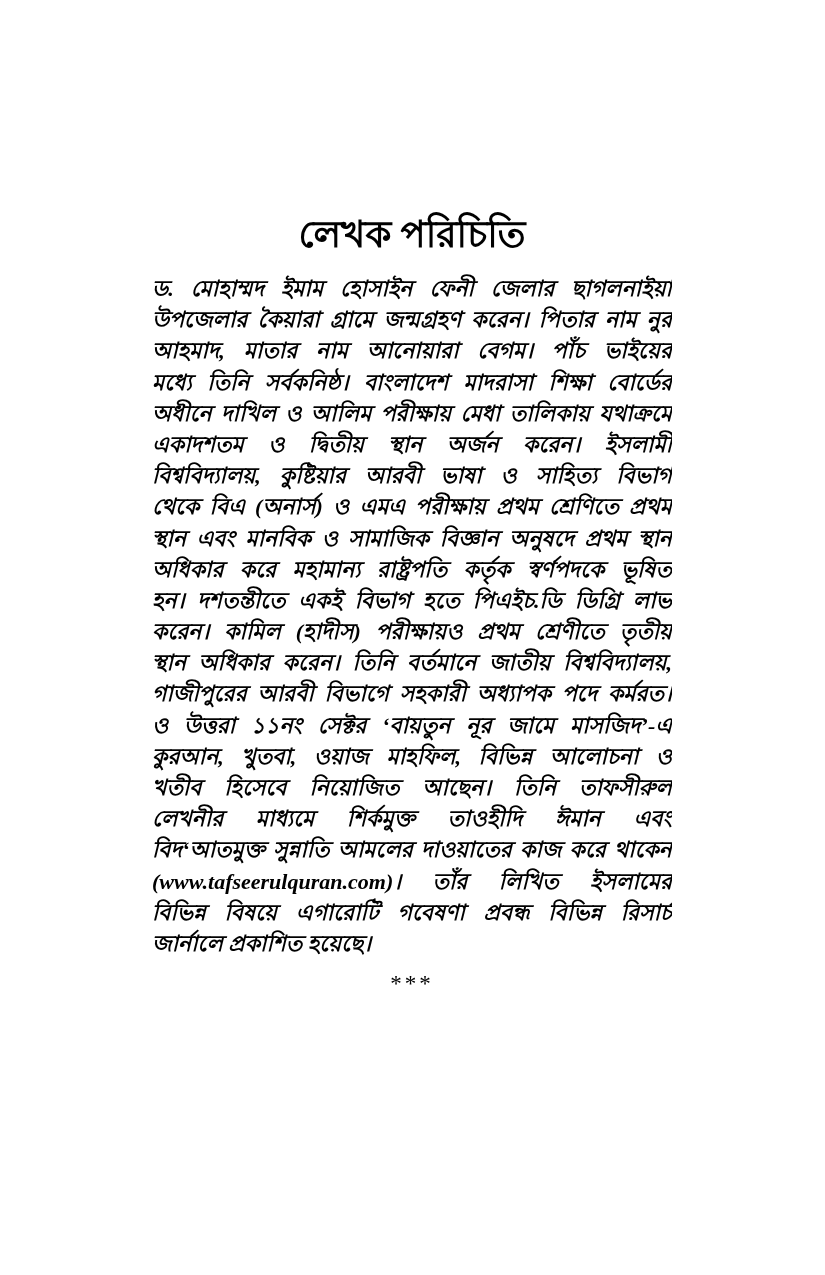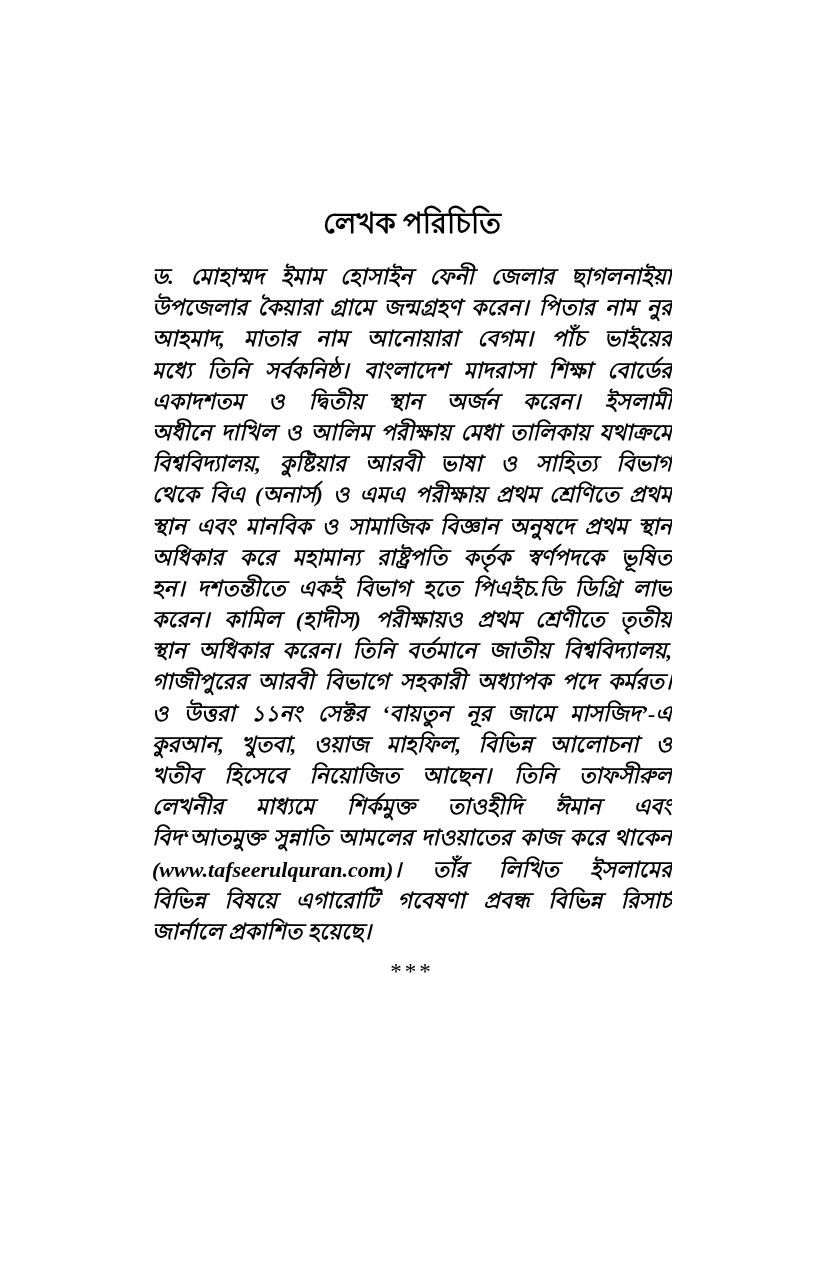--- a/index.html
+++ b/index.html
@@ -14,24 +14,24 @@
     font-family: "Liberation Serif", serif;
     color: #000000;
   }
   .content {
     position: absolute;
     left: 152px;
     top: 202px;
     width: 520px;
   }
   .title {
-    font-size: 29px;
+    font-size: 37px;
     font-weight: 700;
     text-align: center;
-    margin: 0 0 17px 0;
+    margin: 12px 0 17px 0;
     line-height: 42px;
   }
   .para .line {
     font-size: 22px;
     font-weight: 600;
     line-height: 31.2px;
     height: 31.2px;
     overflow: hidden;
     text-align: justify;
     text-align-last: justify;
@@ -54,22 +54,22 @@
 <body>
 
 <div class="content">
   <h1 class="title">লেখক পরিচিতি</h1>
 
   <div class="para">
     <div class="line">ড. মোহাম্মদ ইমাম হোসাইন ফেনী জেলার ছাগলনাইয়া</div>
     <div class="line">উপজেলার কৈয়ারা গ্রামে জন্মগ্রহণ করেন। পিতার নাম নুর</div>
     <div class="line">আহমাদ, মাতার নাম আনোয়ারা বেগম। পাঁচ ভাইয়ের</div>
     <div class="line">মধ্যে তিনি সর্বকনিষ্ঠ। বাংলাদেশ মাদরাসা শিক্ষা বোর্ডের</div>
+    <div class="line">অধীনে দাখিল ও আলিম পরীক্ষায় মেধা তালিকায় যথাক্রমে</div>
     <div class="line">একাদশতম ও দ্বিতীয় স্থান অর্জন করেন। ইসলামী</div>
-    <div class="line">অধীনে দাখিল ও আলিম পরীক্ষায় মেধা তালিকায় যথাক্রমে</div>
     <div class="line">বিশ্ববিদ্যালয়, কুষ্টিয়ার আরবী ভাষা ও সাহিত্য বিভাগ</div>
     <div class="line">থেকে বিএ (অনার্স) ও এমএ পরীক্ষায় প্রথম শ্রেণিতে প্রথম</div>
     <div class="line">স্থান এবং মানবিক ও সামাজিক বিজ্ঞান অনুষদে প্রথম স্থান</div>
     <div class="line">অধিকার করে মহামান্য রাষ্ট্রপতি কর্তৃক স্বর্ণপদকে ভূষিত</div>
     <div class="line">হন। দশতম্তীতে একই বিভাগ হতে পিএইচ.ডি ডিগ্রি লাভ</div>
     <div class="line">করেন। কামিল (হাদীস) পরীক্ষায়ও প্রথম শ্রেণীতে তৃতীয়</div>
     <div class="line">স্থান অধিকার করেন। তিনি বর্তমানে জাতীয় বিশ্ববিদ্যালয়,</div>
     <div class="line">গাজীপুরের আরবী বিভাগে সহকারী অধ্যাপক পদে কর্মরত।</div>
     <div class="line">ও উত্তরা ১১নং সেক্টর ‘বায়তুন নূর জামে মাসজিদ’-এ</div>
     <div class="line">কুরআন, খুতবা, ওয়াজ মাহফিল, বিভিন্ন আলোচনা ও</div>

